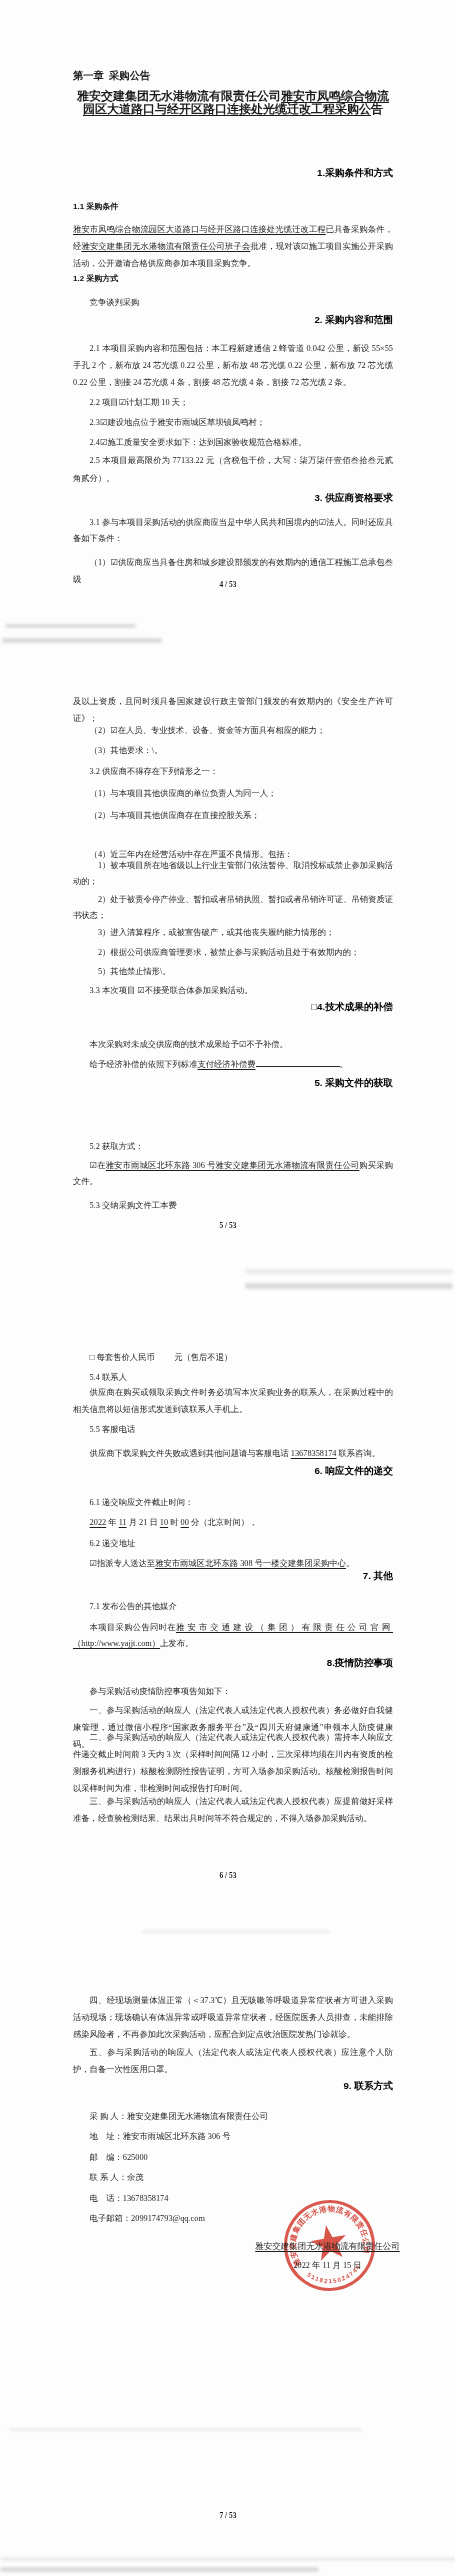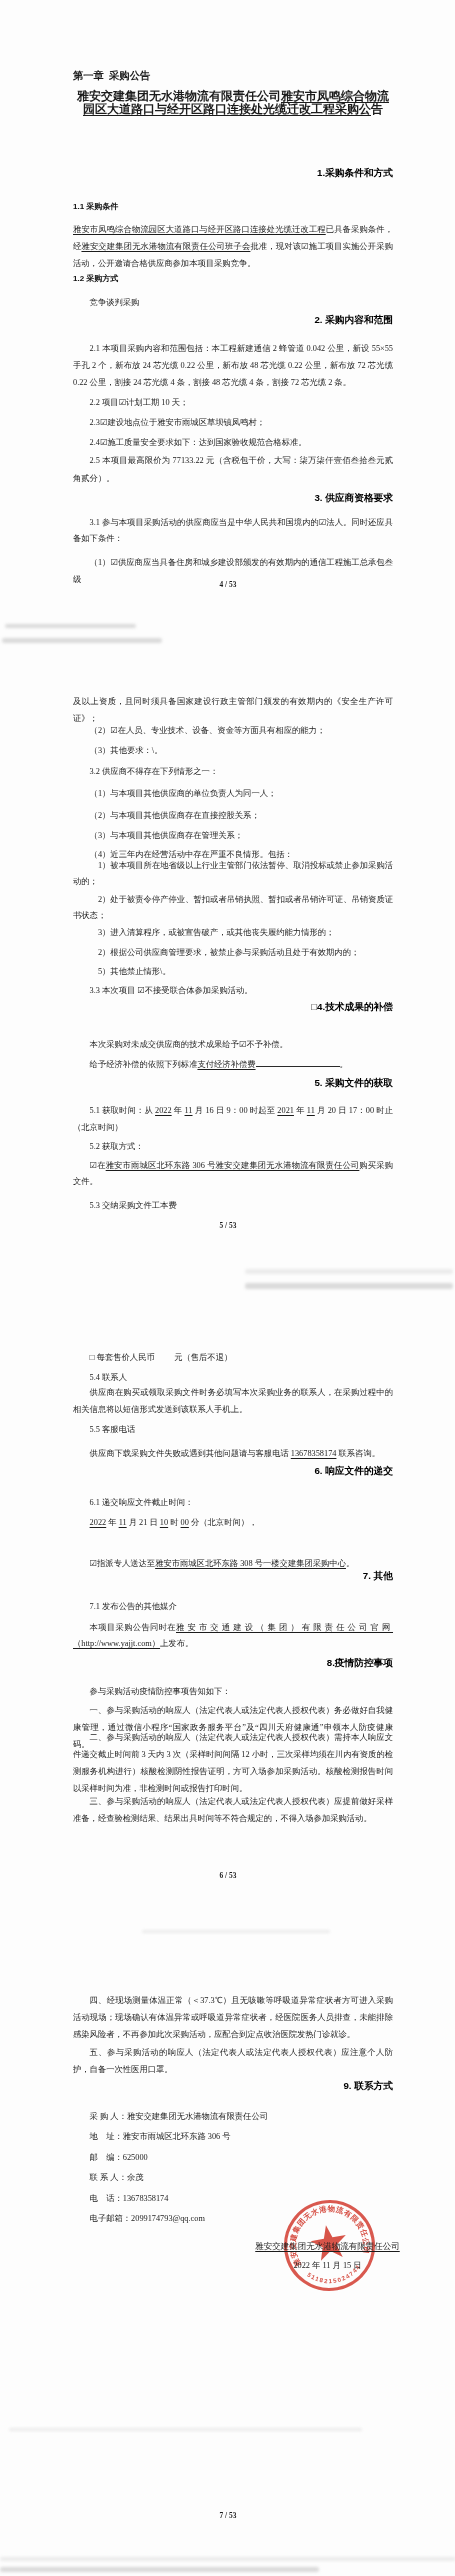--- a/index.html
+++ b/index.html
@@ -69,54 +69,53 @@
 
   <div class="artifact" style="left:4.6px; top:624px; width:131px; height:4px"></div>
   <div class="artifact" style="left:2.3px; top:638px; width:160px; height:5.1px"></div>
 
   <div class="t" style="top:693px">及以上资质，且同时须具备国家建设行政主管部门颁发的有效期内的《安全生产许可证》；</div>
   <div class="t ind2" style="top:722px">（2）☑在人员、专业技术、设备、资金等方面具有相应的能力；</div>
   <div class="t ind2" style="top:742px">（3）其他要求：\。</div>
   <div class="t ind2" style="top:763px">3.2 供应商不得存在下列情形之一：</div>
   <div class="t ind2" style="top:785px">（1）与本项目其他供应商的单位负责人为同一人；</div>
   <div class="t ind2" style="top:807px">（2）与本项目其他供应商存在直接控股关系；</div>
-  <div class="t ind2" style="top:827px">（3）与本项目其他供应商存在管理关系；</div>
   <div class="t ind2" style="top:846px">（4）近三年内在经营活动中存在严重不良情形。包括：</div>
   <div class="t ind3 lh28" style="top:858px">1）被本项目所在地省级以上行业主管部门依法暂停、取消投标或禁止参加采购活动的；</div>
   <div class="t ind3 lh28" style="top:892px">2）处于被责令停产停业、暂扣或者吊销执照、暂扣或者吊销许可证、吊销资质证书状态；</div>
   <div class="t ind3" style="top:924px">3）进入清算程序，或被宣告破产，或其他丧失履约能力情形的；</div>
   <div class="t ind3" style="top:944px">2）根据公司供应商管理要求，被禁止参与采购活动且处于有效期内的；</div>
   <div class="t ind3" style="top:963px">5）其他禁止情形\。</div>
   <div class="t ind2" style="top:982px">3.3 本次项目 ☑不接受联合体参加采购活动。</div>
 
   <div class="t h1" style="top:1001px">□4.技术成果的补偿</div>
   <div class="t ind2" style="top:1036px">本次采购对未成交供应商的技术成果给予☑不予补偿。</div>
   <div class="t ind2" style="top:1056px"><span>给予经济补偿的依照下列标准</span><span class="u">支付经济补偿费</span><span class="blank"></span><span>。</span></div>
 
   <div class="t h1" style="top:1077px">5. 采购文件的获取</div>
-  <div class="t ind2" style="top:1102px"><span>5.1 获取时间：从 </span><span class="u">2022</span><span> 年 </span><span class="u">11</span><span> 月 16 日 9：00 时起至 </span><span class="u">2021</span><span> 年 </span><span class="u">11</span><span> 月 20 日 17：00 时止（北京时间）</span></div>
 
   <div class="t ind2" style="top:1138px">5.2 获取方式：</div>
   <div class="t ind2 lh28" style="top:1158px"><span>☑在</span><span class="u">雅安市雨城区北环东路 306 号雅安交建集团无水港物流有限责任公司</span><span>购买采购文件。</span></div>
   <div class="t ind2" style="top:1197px">5.3 交纳采购文件工本费</div>
 
   <div class="footer" style="top:1221px">5 / 53</div>
 
   <div class="artifact light" style="left:245px; top:1269px; width:208px; height:4.6px"></div>
   <div class="artifact" style="left:245px; top:1283px; width:208px; height:5.7px"></div>
 
   <div class="t ind2" style="top:1349px"><span>□ 每套售价人民币</span><span class="spacer"></span><span>元（售后不退）</span></div>
   <div class="t ind2" style="top:1369px">5.4 联系人</div>
   <div class="t ind2" style="top:1384px">供应商在购买或领取采购文件时务必填写本次采购业务的联系人，在采购过程中的相关信息将以短信形式发送到该联系人手机上。</div>
   <div class="t ind2" style="top:1421px">5.5 客服电话</div>
   <div class="t ind2" style="top:1445px"><span>供应商下载采购文件失败或遇到其他问题请与客服电话 </span><span class="u">13678358174</span><span> 联系咨询。</span></div>
 
   <div class="t h1" style="top:1465px">6. 响应文件的递交</div>
   <div class="t ind2" style="top:1494px">6.1 递交响应文件截止时间：</div>
   <div class="t ind2" style="top:1514px"><span class="u">2022</span><span> 年 </span><span class="u">11</span><span> 月 21 日 </span><span class="u">10</span><span> 时 </span><span class="u">00</span><span> 分（北京时间），</span></div>
+  <div class="t ind2" style="top:1535px">6.2 递交地址</div>
   <div class="t ind2" style="top:1555px"><span>☑指派专人送达至</span><span class="u">雅安市雨城区北环东路 308 号一楼交建集团采购中心</span><span>。</span></div>
 
   <div class="t h1" style="top:1570px">7. 其他</div>
   <div class="t ind2" style="top:1598px">7.1 发布公告的其他媒介</div>
   <div class="t ind2 lh28" style="top:1620px"><span>本项目采购公告同时在</span><span class="u spread">雅安市交通建设（集团）有限责任公司官网</span><span class="u">（http://www.yajjt.com）</span><span>上发布。</span></div>
 
   <div class="t h1" style="top:1657px">8.疫情防控事项</div>
   <div class="t ind2" style="top:1683px">参与采购活动疫情防控事项告知如下：</div>
   <div class="t ind2" style="top:1702px">一、参与采购活动的响应人（法定代表人或法定代表人授权代表）务必做好自我健康管理，通过微信小程序“国家政务服务平台”及“四川天府健康通”申领本人防疫健康码。</div>
   <div class="t ind2" style="top:1729px">二、参与采购活动的响应人（法定代表人或法定代表人授权代表）需持本人响应文件递交截止时间前 3 天内 3 次（采样时间间隔 12 小时，三次采样均须在川内有资质的检测服务机构进行）核酸检测阴性报告证明，方可入场参加采购活动。核酸检测报告时间以采样时间为准，非检测时间或报告打印时间。</div>

